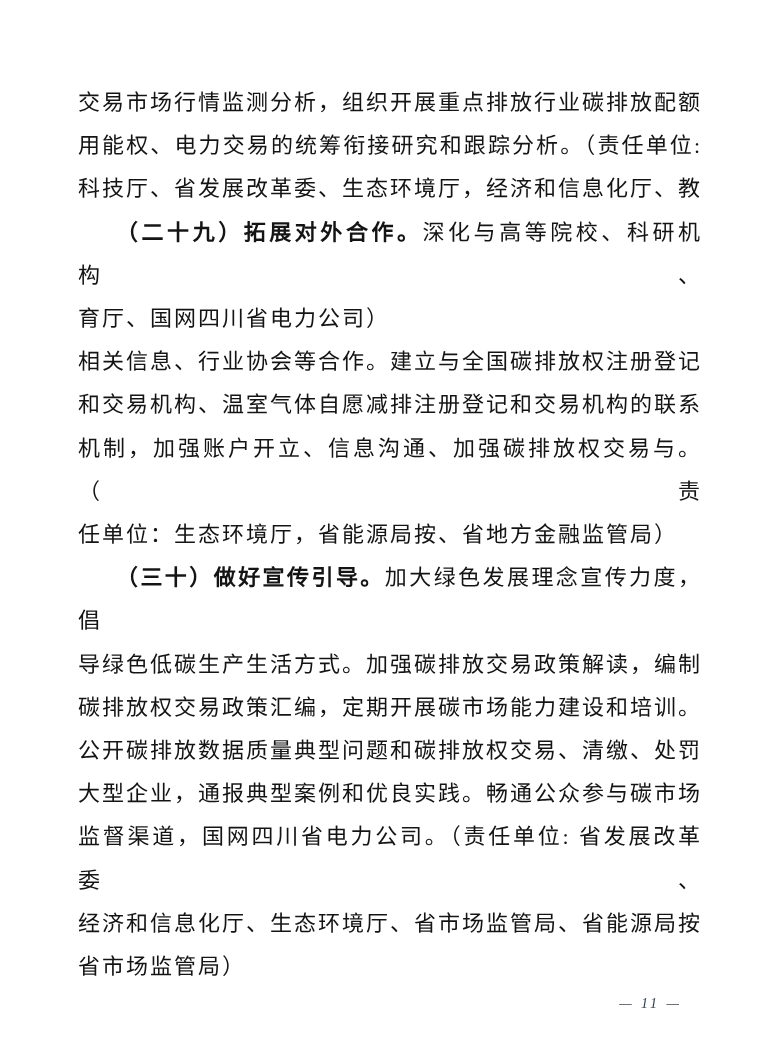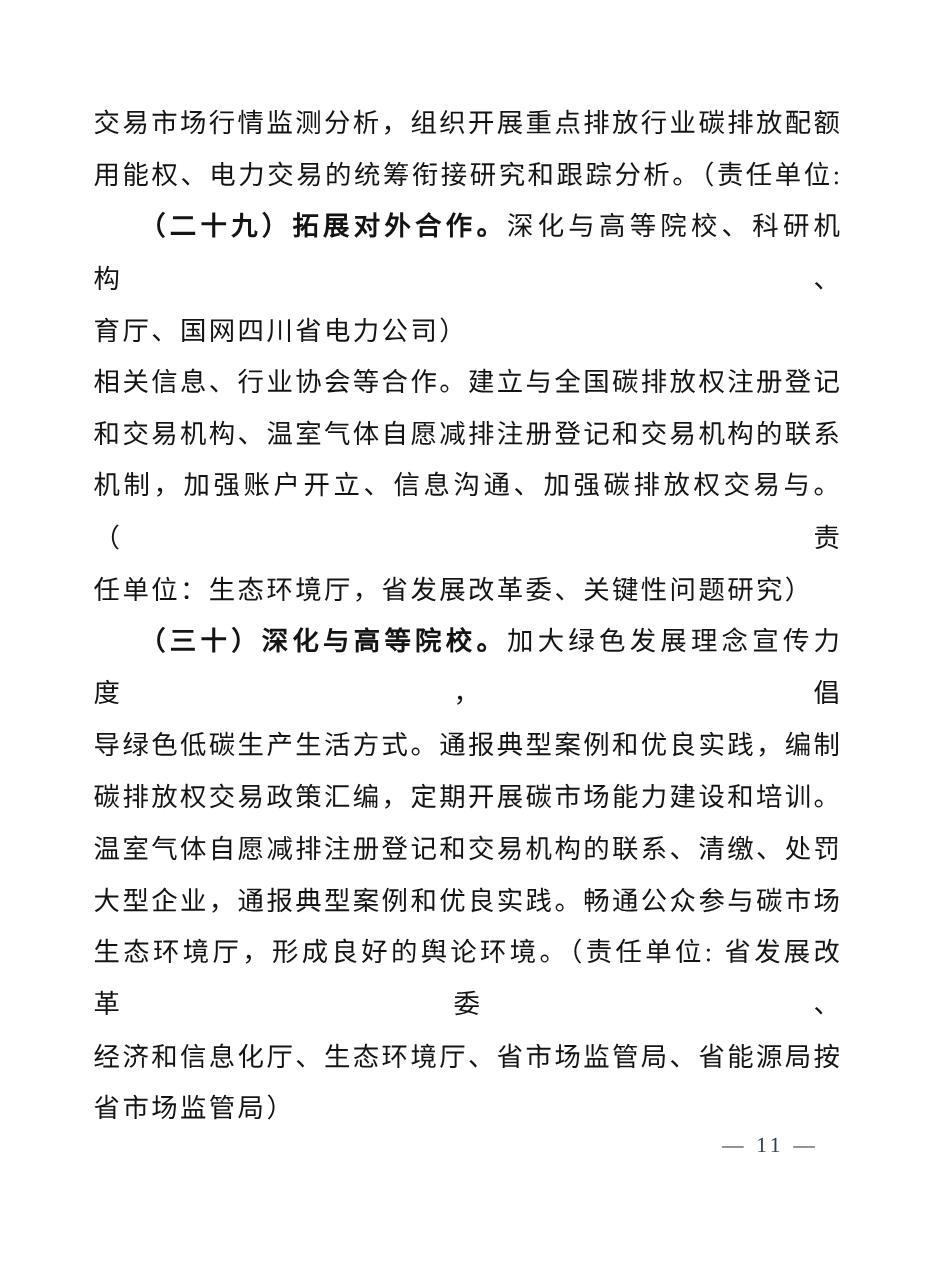--- a/index.html
+++ b/index.html
@@ -34,50 +34,52 @@
     text-align-last: justify;
   }
   .line.indent {
     text-indent: 38px;
   }
   .bold {
     font-weight: 700;
   }
   .page-number {
     position: absolute;
-    top: 944px;
+    top: 996px;
     right: 94px;
-    font-size: 18px;
+    font-size: 14px;
     letter-spacing: 3px;
     color: #35404d;
     font-family: "Liberation Serif", "DejaVu Serif", serif;
+    font-style: italic;
   }
 </style>
 </head>
 <body>
 
 <div class="page">
   <div class="text-block">
 
     <div class="line justify"><span>交易市场行情监测分析，组织开展重点排放行业碳排放配额</span></div>
     <div class="line justify"><span>用能权、电力交易的统筹衔接研究和跟踪分析。（责任单位:</span></div>
+    <div class="line justify"><span>科技厅、省发展改革委、生态环境厅，经济和信息化厅、教</span></div>
     <div class="line justify indent"><span class="bold">（二十九）拓展对外合作。</span><span>深化与高等院校、科研机构、</span></div>
 
     <div class="line"><span>育厅、国网四川省电力公司）</span></div>
     <div class="line justify"><span>相关信息、行业协会等合作。建立与全国碳排放权注册登记</span></div>
     <div class="line justify"><span>和交易机构、温室气体自愿减排注册登记和交易机构的联系</span></div>
     <div class="line justify"><span>机制，加强账户开立、信息沟通、加强碳排放权交易与。（责</span></div>
-    <div class="line"><span>任单位：生态环境厅，省发展改革委、关键性问题研究）</span></div>
+    <div class="line"><span>任单位：生态环境厅，省能源局按、省地方金融监管局）</span></div>
 
-    <div class="line justify indent"><span class="bold">（三十）深化与高等院校。</span><span>加大绿色发展理念宣传力度，倡</span></div>
-    <div class="line justify"><span>导绿色低碳生产生活方式。通报典型案例和优良实践，编制</span></div>
+    <div class="line justify indent"><span class="bold">（三十）做好宣传引导。</span><span>加大绿色发展理念宣传力度，倡</span></div>
+    <div class="line justify"><span>导绿色低碳生产生活方式。加强碳排放交易政策解读，编制</span></div>
     <div class="line justify"><span>碳排放权交易政策汇编，定期开展碳市场能力建设和培训。</span></div>
-    <div class="line justify"><span>温室气体自愿减排注册登记和交易机构的联系、清缴、处罚</span></div>
+    <div class="line justify"><span>公开碳排放数据质量典型问题和碳排放权交易、清缴、处罚</span></div>
     <div class="line justify"><span>大型企业，通报典型案例和优良实践。畅通公众参与碳市场</span></div>
-    <div class="line justify"><span>生态环境厅，形成良好的舆论环境。（责任单位: 省发展改革委、</span></div>
+    <div class="line justify"><span>监督渠道，国网四川省电力公司。（责任单位: 省发展改革委、</span></div>
     <div class="line justify"><span>经济和信息化厅、生态环境厅、省市场监管局、省能源局按</span></div>
     <div class="line"><span>省市场监管局）</span></div>
 
   </div>
 
   <div class="page-number">
     <span>— 11 —</span>
   </div>
 </div>
 

